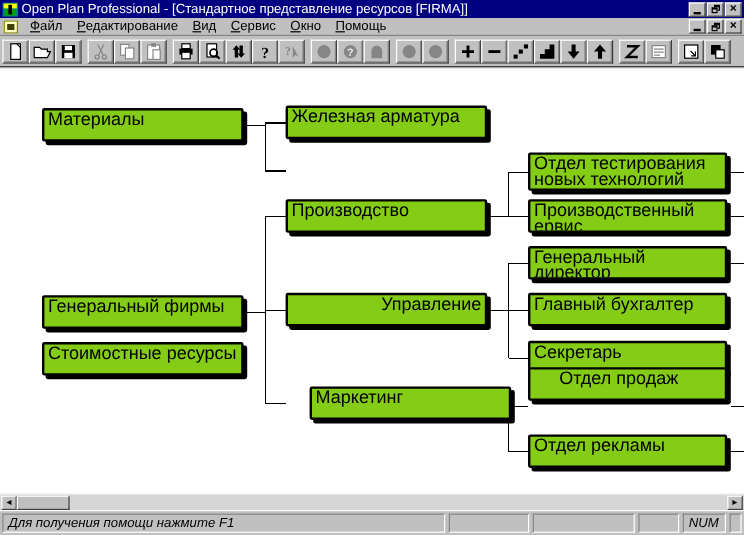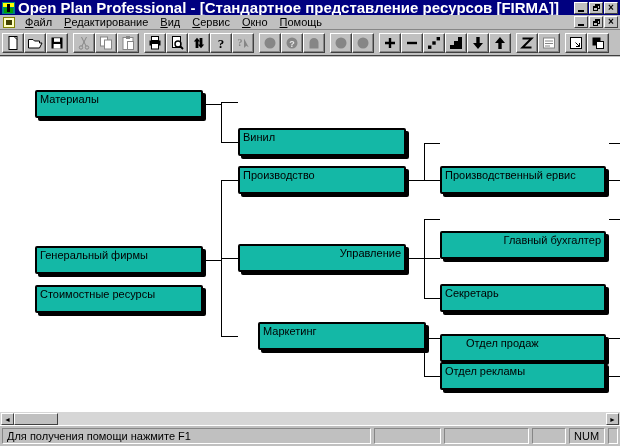--- a/index.html
+++ b/index.html
@@ -9,21 +9,21 @@
     font-family:"Liberation Sans",sans-serif;font-size:11px;color:#000;
     position:relative;
   }
   
   .titlebar{
     position:absolute;left:0;top:0;width:620px;height:15px;
     background:#000080;color:#fff;display:flex;align-items:center;
     padding:0;box-sizing:border-box;
   }
   .titlebar .app-icon{width:13px;height:12px;margin:1px 3px 1px 2px;flex:none;}
-  .titlebar .title-text{font-weight:bold;font-size:15px;white-space:nowrap;flex:1;line-height:14px;}
+  .titlebar .title-text{font-weight:normal;font-size:11px;white-space:nowrap;flex:1;line-height:14px;}
   .winbtns{display:flex;gap:1px;margin-right:2px;flex:none;}
   .winbtn{
     width:14px;height:12px;background:#c0c0c0;
     border-top:1px solid #fff;border-left:1px solid #fff;
     border-right:1px solid #404040;border-bottom:1px solid #404040;
     display:flex;align-items:center;justify-content:center;
     color:#000;font-size:9px;line-height:9px;box-sizing:border-box;
   }
   .glyph-min{width:6px;height:2px;background:#000;margin-top:6px;}
   .glyph-restore{width:7px;height:7px;position:relative;}
@@ -58,23 +58,23 @@
   .tb-btn svg{width:16px;height:16px;}
   .tb-btn.enabled{color:#000;}
   .tb-btn.disabled{color:#868686;}
   
   .canvas{
     position:absolute;left:0;top:57px;width:620px;height:354px;
     background:#fff;overflow:hidden;
   }
   .canvas svg.wires{position:absolute;left:0;top:0;}
   .node{
-    position:absolute;background:#14b8a6;border:2px solid #000;border-radius:2px;
+    position:absolute;background:#84cc16;border:2px solid #000;border-radius:2px;
     box-shadow:3px 3px 0 #000;box-sizing:border-box;
-    padding:1px 3px;line-height:13px;font-size:11px;overflow:hidden;
+    padding:1px 3px;line-height:13px;font-size:15px;overflow:hidden;
   }
   
   .hscroll{
     position:absolute;left:0;top:411px;width:620px;height:14px;
     background:#d6d6d6;border-top:1px solid #fff;box-sizing:border-box;
   }
   .scroll-arrow{
     position:absolute;top:1px;width:13px;height:12px;background:#c0c0c0;
     border-top:1px solid #fff;border-left:1px solid #fff;
     border-right:1px solid #404040;border-bottom:1px solid #404040;
@@ -83,21 +83,21 @@
   }
   .scroll-thumb{
     position:absolute;top:1px;left:14px;width:44px;height:12px;background:#c0c0c0;
     border-top:1px solid #fff;border-left:1px solid #fff;
     border-right:1px solid #404040;border-bottom:1px solid #404040;box-sizing:border-box;
   }
   
   .statusbar{
     position:absolute;left:0;top:425px;width:620px;height:18px;
     background:#c0c0c0;display:flex;align-items:flex-start;gap:3px;
-    padding:2px 2px 0 2px;box-sizing:border-box;border-top:1px solid #fff;
+    padding:2px 2px 0 2px;box-sizing:border-box;border-top:1px solid #fff;font-style:italic;
   }
   .status-panel{
     height:16px;border-top:1px solid #868686;border-left:1px solid #868686;
     border-bottom:1px solid #fff;border-right:1px solid #fff;
     padding:1px 4px;box-sizing:border-box;white-space:nowrap;overflow:hidden;
     font-size:11px;line-height:12px;
   }
   .sp-msg{flex:1;}
   .sp-a{width:67px;flex:none;}
   .sp-b{width:85px;flex:none;}
@@ -353,28 +353,30 @@
       <line x1="424" y1="319.5" x2="440" y2="319.5" stroke="#000000" stroke-width="1"></line>
       <line x1="609" y1="86.5" x2="620" y2="86.5" stroke="#000000" stroke-width="1"></line>
       <line x1="609" y1="123.5" x2="620" y2="123.5" stroke="#000000" stroke-width="1"></line>
       <line x1="609" y1="162.5" x2="620" y2="162.5" stroke="#000000" stroke-width="1"></line>
       <line x1="609" y1="281.5" x2="620" y2="281.5" stroke="#000000" stroke-width="1"></line>
       <line x1="609" y1="319.5" x2="620" y2="319.5" stroke="#000000" stroke-width="1"></line>
     </svg>
     <div class="node" style="left: 35px; top: 33px; width: 168px; height: 28px;"><span>Материалы</span></div>
     <div class="node" style="left: 35px; top: 189px; width: 168px; height: 28px;"><span>Генеральный фирмы</span></div>
     <div class="node" style="left: 35px; top: 228px; width: 168px; height: 28px;"><span>Стоимостные ресурсы</span></div>
-    <div class="node" style="left: 238px; top: 71px; width: 168px; height: 28px;"><span>Винил</span></div>
+    <div class="node" style="left: 238px; top: 31px; width: 168px; height: 28px;"><span>Железная арматура</span></div>
     <div class="node" style="left: 238px; top: 109px; width: 168px; height: 28px;"><span>Производство</span></div>
     <div class="node" style="left: 238px; top: 187px; width: 168px; height: 28px; text-align: right;"><span>Управление</span></div>
     <div class="node" style="left: 238px; top: 265px; width: 168px; height: 28px; margin-left: 20px;"><span>Маркетинг</span></div>
+    <div class="node" style="left: 440px; top: 70px; width: 166px; height: 32px;"><span>Отдел тестирования новых технологий</span></div>
     <div class="node" style="left: 440px; top: 109px; width: 166px; height: 28px;"><span>Производственный ервис</span></div>
-    <div class="node" style="left: 440px; top: 174px; width: 166px; height: 28px; text-align: right;"><span>Главный бухгалтер</span></div>
+    <div class="node" style="left: 440px; top: 148px; width: 166px; height: 28px;"><span>Генеральный директор</span></div>
+    <div class="node" style="left: 440px; top: 187px; width: 166px; height: 28px;"><span>Главный бухгалтер</span></div>
     <div class="node" style="left: 440px; top: 227px; width: 166px; height: 28px;"><span>Секретарь</span></div>
-    <div class="node" style="left: 440px; top: 277px; width: 166px; height: 28px; padding-left: 24px;"><span>Отдел продаж</span></div>
+    <div class="node" style="left: 440px; top: 249px; width: 166px; height: 28px; padding-left: 24px;"><span>Отдел продаж</span></div>
     <div class="node" style="left: 440px; top: 305px; width: 166px; height: 28px;"><span>Отдел рекламы</span></div>
   </div>
 
 <div class="hscroll">
   <span class="scroll-arrow" style="left:1px;">
       <span>◄</span>
     </span>
   <span class="scroll-thumb"></span>
   <span class="scroll-arrow" style="right:1px;">
       <span>►</span>

